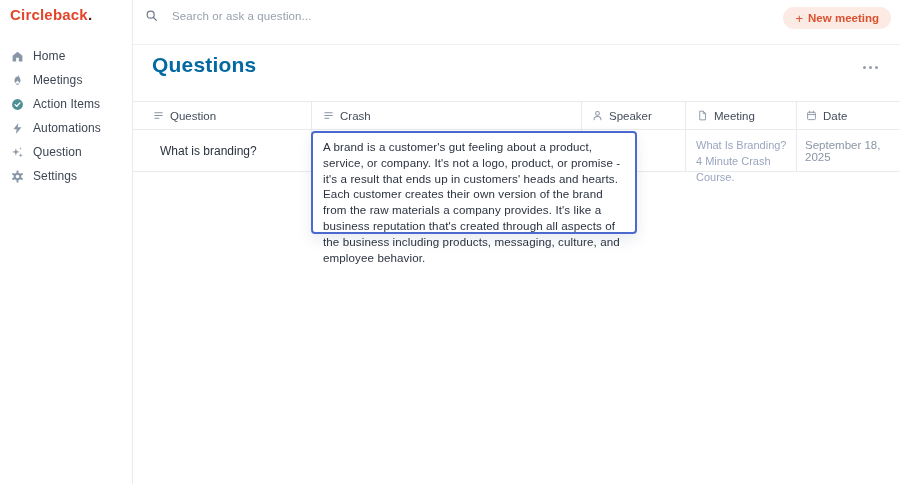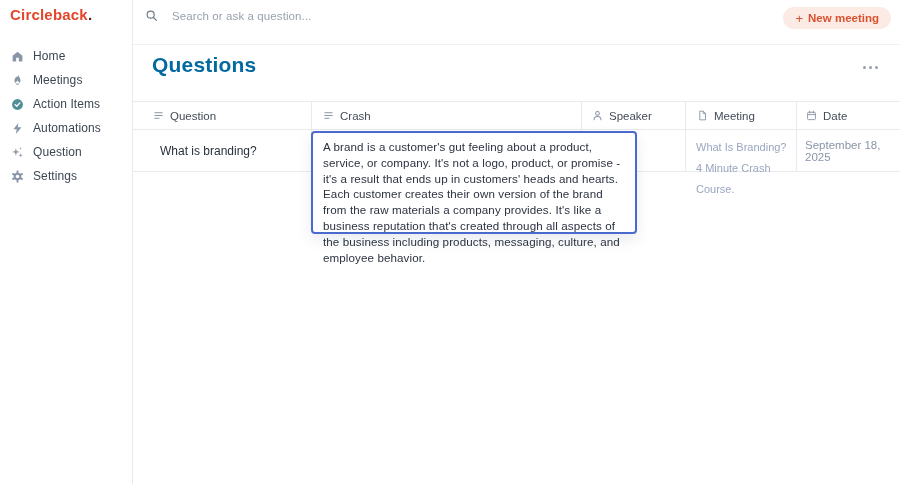--- a/index.html
+++ b/index.html
@@ -31,21 +31,21 @@
   .more-btn i { width: 3px; height: 3px; border-radius: 50%; background: #979da7; }
 
   
   .thead { position: absolute; left: 133px; top: 101px; width: 767px; height: 29px; border-top: 1px solid #e8eaed; border-bottom: 1px solid #e8eaed; }
   .th { position: absolute; top: 0; height: 100%; display: flex; align-items: center; gap: 6px; font-size: 11.5px; color: #444c59; font-weight: 500; }
   .th .hic { width: 12px; height: 12px; display: flex; align-items: center; justify-content: center; }
   .col-line { position: absolute; top: 101px; width: 1px; height: 71px; background: #e8eaed; }
 
   .trow { position: absolute; left: 133px; top: 130px; width: 767px; height: 42px; border-bottom: 1px solid #e8eaed; }
   .cell-question { position: absolute; left: 19px; top: 0; height: 100%; display: flex; align-items: center; font-size: 12px; color: #2a313c; margin-left: 8px; }
-  .cell-meeting { position: absolute; left: 563px; top: 7px; width: 92px; font-size: 11px; line-height: 21px; color: #9aa6bf; cursor: pointer; }
+  .cell-meeting { position: absolute; left: 563px; top: 7px; width: 92px; font-size: 11px; line-height: 16px; color: #9aa6bf; cursor: pointer; }
   .cell-date { position: absolute; left: 672px; top: 0; height: 100%; display: flex; align-items: center; font-size: 11.5px; color: #8a95a7; }
 
   
   .answer-pop { position: absolute; left: 311px; top: 131px; width: 326px; height: 103px; background: #fff;
     border: 2px solid #4b6ad0; border-radius: 4px; padding: 6px 12px 6px 10px;
     box-shadow: 0 6px 14px rgba(35, 55, 105, 0.10); z-index: 5; cursor: text; }
   .answer-pop .txt { font-size: 11.6px; line-height: 15.8px; color: #2b3240; letter-spacing: 0.1px; }
 </style>
 </head>
 <body>

